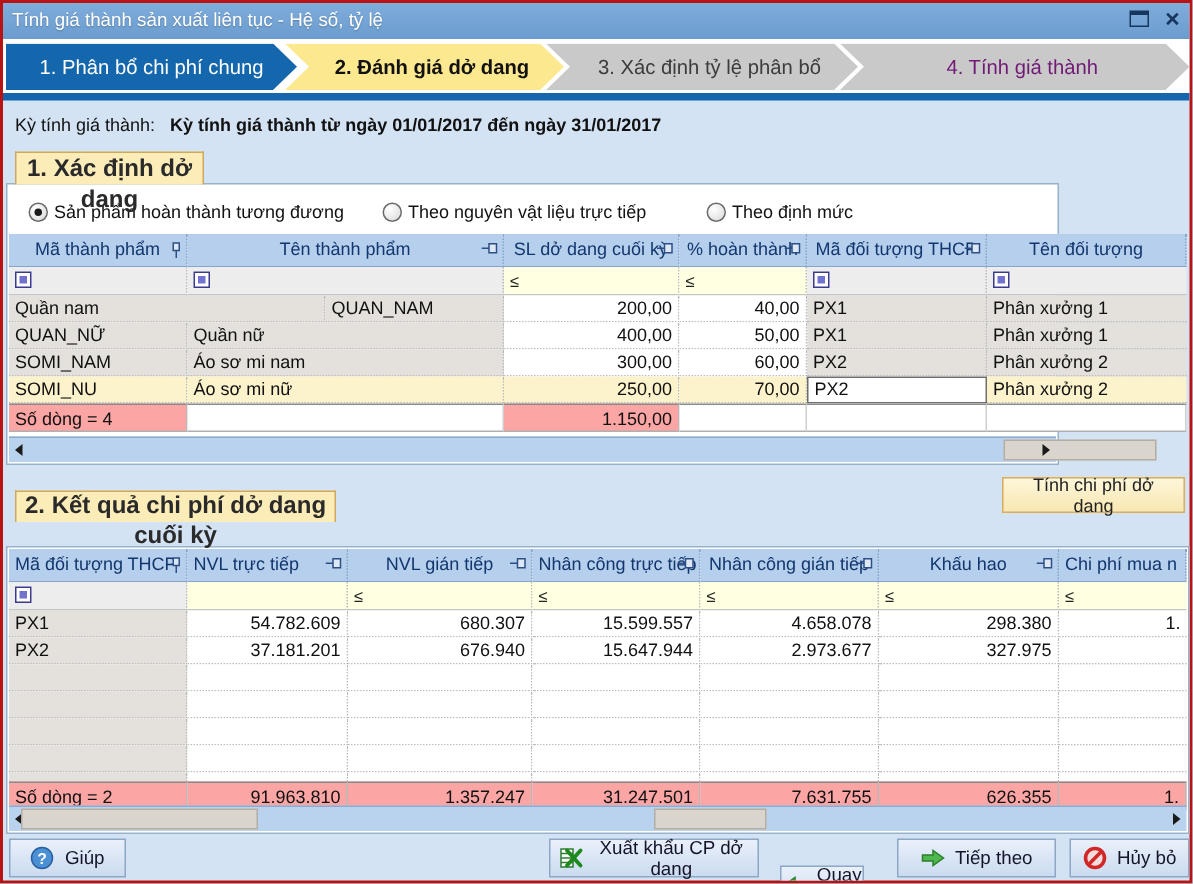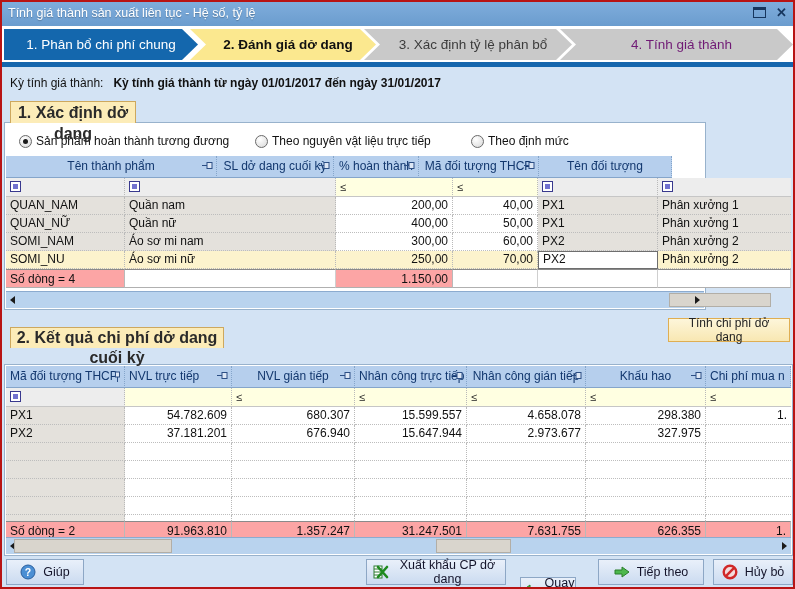--- a/index.html
+++ b/index.html
@@ -131,20 +131,25 @@
       </span>
       <span class="radio-group" style="left:466px">
         <span class="radio"></span>
         <span>Theo định mức</span>
       </span>
     </div>
 
     <div class="grid">
 
       <div class="grow ghead">
+        <div class="gcell c0"><span>Mã thành phẩm</span>
+          <svg class="pin" width="9" height="12" viewBox="0 0 9 12">
+              <rect x="2.5" y="1" width="4" height="5" fill="#dde7f5" stroke="#2c4f85"></rect>
+              <line x1="4.5" y1="6" x2="4.5" y2="11" stroke="#2c4f85"></line>
+            </svg></div>
         <div class="gcell c1"><span>Tên thành phẩm</span>
           <svg class="pin" width="12" height="9" viewBox="0 0 12 9">
               <line x1="0" y1="4.5" x2="5" y2="4.5" stroke="#2c4f85"></line>
               <rect x="5" y="1.5" width="5" height="6" fill="#dde7f5" stroke="#2c4f85"></rect>
             </svg></div>
         <div class="gcell c2"><span>SL dở dang cuối kỳ</span>
           <svg class="pin" width="12" height="9" viewBox="0 0 12 9">
               <line x1="0" y1="4.5" x2="5" y2="4.5" stroke="#2c4f85"></line>
               <rect x="5" y="1.5" width="5" height="6" fill="#dde7f5" stroke="#2c4f85"></rect>
             </svg></div>
@@ -164,22 +169,22 @@
       <div class="grow gfilter">
         <div class="gcell c0"><span class="fbox"></span></div>
         <div class="gcell c1"><span class="fbox"></span></div>
         <div class="gcell c2 fnum"><span class="op">≤</span></div>
         <div class="gcell c3 fnum"><span class="op">≤</span></div>
         <div class="gcell c4"><span class="fbox"></span></div>
         <div class="gcell c5"><span class="fbox"></span></div>
       </div>
 
       <div class="grow">
+        <div class="gcell c1 ro">Quần nam</div>
         <div class="gcell c0 ro">QUAN_NAM</div>
-        <div class="gcell c1 ro">Quần nam</div>
         <div class="gcell c2 wt num">200,00</div>
         <div class="gcell c3 wt num">40,00</div>
         <div class="gcell c4 ro">PX1</div>
         <div class="gcell c5 ro">Phân xưởng 1</div>
       </div>
       <div class="grow">
         <div class="gcell c0 ro">QUAN_NỮ</div>
         <div class="gcell c1 ro">Quần nữ</div>
         <div class="gcell c2 wt num">400,00</div>
         <div class="gcell c3 wt num">50,00</div>

